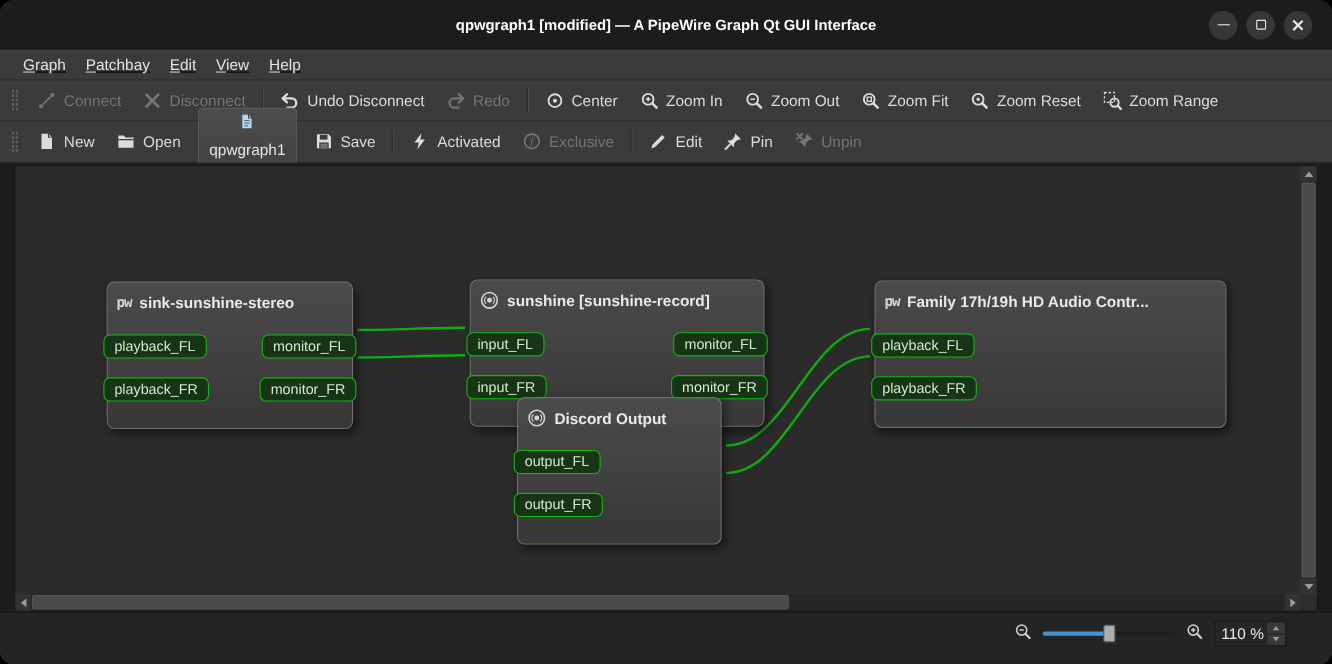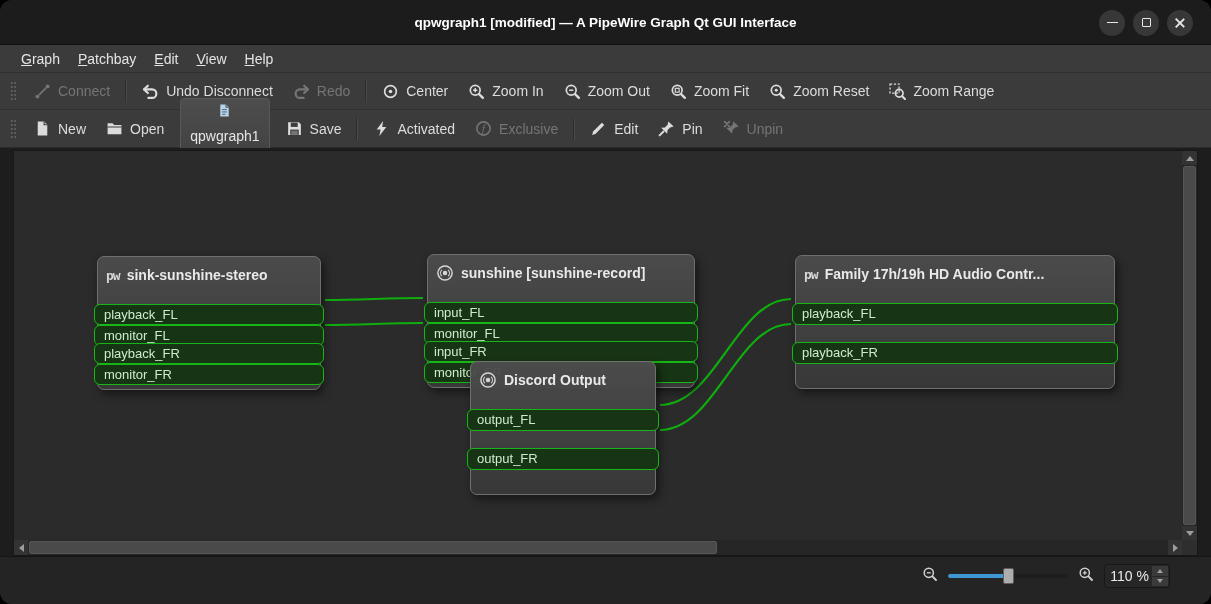--- a/index.html
+++ b/index.html
@@ -18,21 +18,21 @@
   .glyph-min { width:11px; height:1.7px; background:#e8e8e8; }
   .glyph-max { width:9px; height:9px; border:1.4px solid #e8e8e8; border-radius:1px; }
   .glyph-x { position:relative; width:12px; height:12px; }
   .glyph-x::before,.glyph-x::after { content:""; position:absolute; left:5.2px; top:0;
       width:1.6px; height:12px; background:#e8e8e8; }
   .glyph-x::before { transform:rotate(45deg); }
   .glyph-x::after  { transform:rotate(-45deg); }
 
   
   .menubar { position:absolute; top:45px; left:0; right:0; height:28px; background:#3b3b3b;
-             border-bottom:1px solid #303030; display:flex; align-items:center; padding-left:12px; }
+             border-bottom:1px solid #303030; display:flex; align-items:center; padding-left:12px;text-decoration:underline; }
   .menu-item { display:inline-block; color:#e4e4e4; font-size:14px; padding:3px 9px; cursor:pointer; }
   .menu-item::first-letter { text-decoration:underline; }
 
   
   .toolbar { position:absolute; left:0; right:0; background:#3b3b3b; display:flex;
              align-items:center; padding-left:6px; }
   .toolbar1 { top:73px; height:37px; border-bottom:1px solid #313131; }
   .toolbar2 { top:110px; height:38px; border-bottom:1px solid #2c2c2c; }
   .tb-handle { width:7px; height:20px; margin:0 7px 0 4px;
       background-image:radial-gradient(circle,#616161 1.1px, transparent 1.3px);
@@ -69,21 +69,21 @@
 
   
   .node { position:absolute; padding:6px 6px 7px; border-radius:7px;
           background:linear-gradient(rgba(76,76,76,.96), rgba(56,56,56,.96));
           border:1px solid #6f6f6f; box-shadow:3px 4px 8px rgba(0,0,0,.5); cursor:grab; }
   .node-header { height:24px; display:flex; align-items:center; gap:7px; padding:0 4px 0 2px;
                  margin-bottom:3px; color:#e9e9e9; font-size:14px; font-weight:bold;
                  white-space:nowrap; overflow:hidden; }
   .pw-glyph { font-family:"DejaVu Sans Mono", monospace; font-size:13px; font-weight:bold;
               color:#d6d6d6; letter-spacing:-1px;text-align:center; }
-  .port-row { display:flex; justify-content:space-between; height:22px; margin:17px -10px;flex-direction:column; }
+  .port-row { display:flex; justify-content:space-between; height:22px; margin:17px -10px; }
   .port-row.only-out { justify-content:flex-start; }
   .port-row.only-in  { justify-content:flex-start; }
   .port { height:22px; line-height:19px; padding:0 9px; font-size:13px; border-radius:6px;
           border:1.4px solid var(--port-border,#17b517); background:var(--port-background,#173414);
           color:var(--port-text,#cdeccd); cursor:pointer; white-space:nowrap; }
   .wires { position:absolute; left:0; top:0; }
   .wire { stroke:var(--connection,#0fae0f); stroke-width:2.2; fill:none; }
 
   
   .statusbar { position:absolute; bottom:0; left:0; right:0; height:48px; background:#242424;
@@ -141,20 +141,28 @@
 
     <div class="tbtn disabled">
       <span>
           <svg width="17" height="17" viewBox="0 0 16 16">
             <circle cx="3.2" cy="12.8" r="1.8" fill="currentColor"></circle>
             <circle cx="12.8" cy="3.2" r="1.8" fill="currentColor"></circle>
             <path d="M4.6 11.4 L11.4 4.6" stroke="currentColor" stroke-width="1.6" fill="none"></path>
           </svg>
         </span>
       <span>Connect</span>
+    </div>
+    <div class="tbtn disabled">
+      <span>
+          <svg width="17" height="17" viewBox="0 0 16 16">
+            <path d="M3 3 L13 13 M13 3 L3 13" stroke="currentColor" stroke-width="2.4" fill="none" stroke-linecap="round"></path>
+          </svg>
+        </span>
+      <span>Disconnect</span>
     </div>
 
     <div class="tb-sep"></div>
 
     <div class="tbtn">
       <span>
           <svg width="17" height="17" viewBox="0 0 16 16">
             <path d="M5.5 2.5 L2 6 L5.5 9.5" fill="none" stroke="currentColor" stroke-width="2" stroke-linecap="round" stroke-linejoin="round"></path>
             <path d="M2 6 H9.5 A4 4 0 0 1 9.5 14 H6" fill="none" stroke="currentColor" stroke-width="2" stroke-linecap="round"></path>
           </svg>

